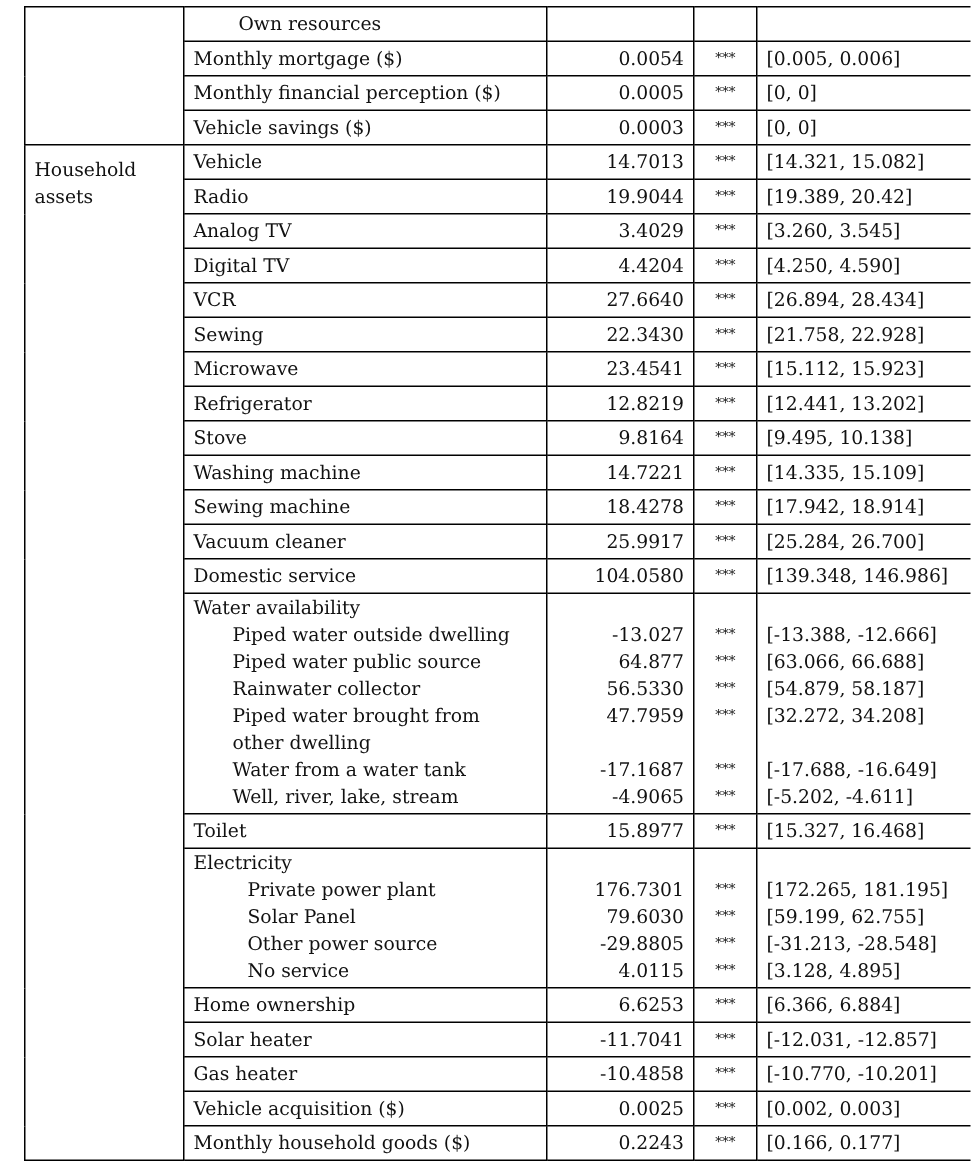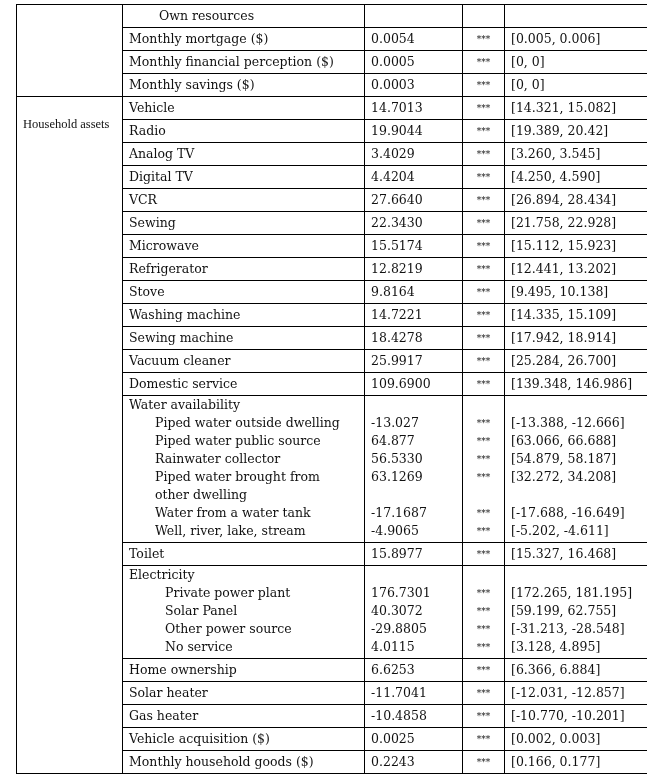--- a/index.html
+++ b/index.html
@@ -4,23 +4,23 @@
 <style>
   html, body { margin: 0; padding: 0; background: #ffffff; }
   body { width: 647px; height: 784px; overflow: hidden; position: relative;
          font-family: "DejaVu Serif", serif; color: #111; }
   table { position: absolute; left: 16px; top: 4px; border-collapse: collapse;
           table-layout: fixed; width: 642px; font-size: 12.5px; }
   td { border: 1.3px solid #000; padding: 0 6px; vertical-align: middle; line-height: 18px; }
   col.c1 { width: 106px; } col.c2 { width: 242px; } col.c3 { width: 98px; }
   col.c4 { width: 42px; } col.c5 { width: 154px; }
   tr.std td { height: 22px; }
-  td.num { text-align: left; }
+  td.num { text-align: right; }
   td.sig { text-align: center; font-size: 9px; vertical-align: middle; }
-  td.group { vertical-align: top; padding-top: 18px; line-height: 18px; font-family: Liberation Serif, serif; }
+  td.group { vertical-align: top; padding-top: 7px; line-height: 18px; }
   td.empty-group { vertical-align: top; }
   .hdr { padding-left: 36px; }
   .block td { vertical-align: top; padding-top: 0; padding-bottom: 2px; }
   .block .line { height: 18px; white-space: nowrap; }
   .block .sub { padding-left: 26px; }
   .block .sub2 { padding-left: 36px; }
   .block .sig-line { font-size: 9px; height: 18px; }
   .own-row td { height: 22px; }
 </style>
 </head>
@@ -48,21 +48,21 @@
       <td class="sig">***</td>
       <td>[0.005, 0.006]</td>
     </tr>
     <tr class="own-row">
       <td>Monthly financial perception ($)</td>
       <td class="num">0.0005</td>
       <td class="sig">***</td>
       <td>[0, 0]</td>
     </tr>
     <tr class="own-row">
-      <td>Monthly savings ($)</td>
+      <td>Vehicle savings ($)</td>
       <td class="num">0.0003</td>
       <td class="sig">***</td>
       <td>[0, 0]</td>
     </tr>
   <tr class="std">
         <td class="group" rowspan="21">Household assets</td>
         <td>Vehicle</td>
         <td class="num">14.7013</td>
         <td class="sig">***</td>
         <td>[14.321, 15.082]</td>
@@ -92,21 +92,21 @@
         <td>[26.894, 28.434]</td>
       </tr>
       <tr class="std">
         <td>Sewing</td>
         <td class="num">22.3430</td>
         <td class="sig">***</td>
         <td>[21.758, 22.928]</td>
       </tr>
       <tr class="std">
         <td>Microwave</td>
-        <td class="num">15.5174</td>
+        <td class="num">23.4541</td>
         <td class="sig">***</td>
         <td>[15.112, 15.923]</td>
       </tr>
       <tr class="std">
         <td>Refrigerator</td>
         <td class="num">12.8219</td>
         <td class="sig">***</td>
         <td>[12.441, 13.202]</td>
       </tr>
       <tr class="std">
@@ -128,41 +128,41 @@
         <td>[17.942, 18.914]</td>
       </tr>
       <tr class="std">
         <td>Vacuum cleaner</td>
         <td class="num">25.9917</td>
         <td class="sig">***</td>
         <td>[25.284, 26.700]</td>
       </tr>
       <tr class="std">
         <td>Domestic service</td>
-        <td class="num">109.6900</td>
+        <td class="num">104.0580</td>
         <td class="sig">***</td>
         <td>[139.348, 146.986]</td>
       </tr>
       <tr class="block">
         <td>
           <div class="line">Water availability</div>
           <div class="line sub">Piped water outside dwelling</div>
           <div class="line sub">Piped water public source</div>
           <div class="line sub">Rainwater collector</div>
           <div class="line sub">Piped water brought from</div>
           <div class="line sub">other dwelling</div>
           <div class="line sub">Water from a water tank</div>
           <div class="line sub">Well, river, lake, stream</div>
         </td>
         <td class="num">
           <div class="line"></div>
           <div class="line">-13.027</div>
           <div class="line">64.877</div>
           <div class="line">56.5330</div>
-          <div class="line">63.1269</div>
+          <div class="line">47.7959</div>
           <div class="line"></div>
           <div class="line">-17.1687</div>
           <div class="line">-4.9065</div>
         </td>
         <td class="sig">
           <div class="line"></div>
           <div class="sig-line">***</div>
           <div class="sig-line">***</div>
           <div class="sig-line">***</div>
           <div class="sig-line">***</div>
@@ -191,21 +191,21 @@
         <td>
           <div class="line">Electricity</div>
           <div class="line sub2">Private power plant</div>
           <div class="line sub2">Solar Panel</div>
           <div class="line sub2">Other power source</div>
           <div class="line sub2">No service</div>
         </td>
         <td class="num">
           <div class="line"></div>
           <div class="line">176.7301</div>
-          <div class="line">40.3072</div>
+          <div class="line">79.6030</div>
           <div class="line">-29.8805</div>
           <div class="line">4.0115</div>
         </td>
         <td class="sig">
           <div class="line"></div>
           <div class="sig-line">***</div>
           <div class="sig-line">***</div>
           <div class="sig-line">***</div>
           <div class="sig-line">***</div>
         </td>

